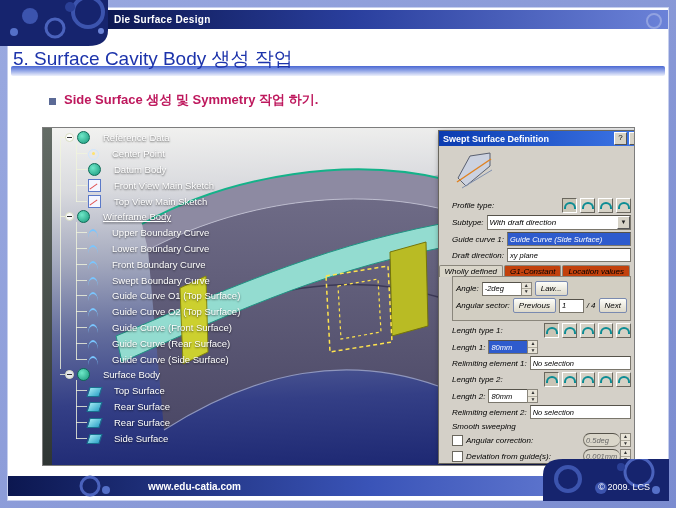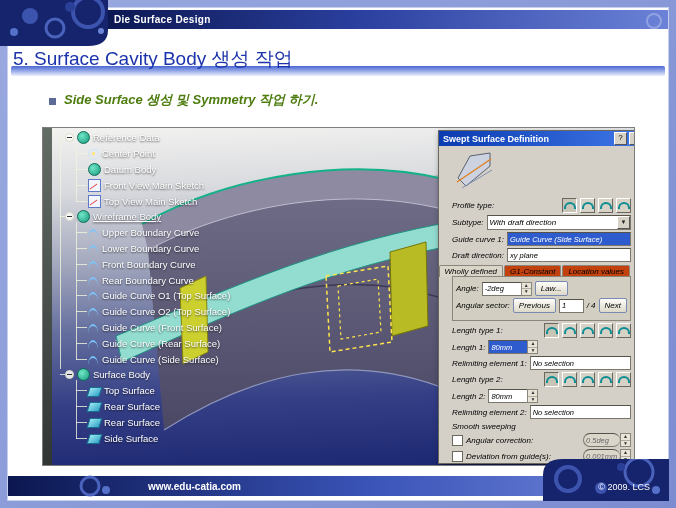--- a/index.html
+++ b/index.html
@@ -27,37 +27,37 @@
     background:linear-gradient(to right,#0c1750,#3a54b8 55%,#7288da);
     display:flex;align-items:center;padding-left:36px;
   }
   .footbar-url{color:#fff;font-size:10px;font-weight:bold;padding-left:104px;}
   .copyright{position:absolute;right:26px;top:482px;z-index:8;color:#fff;font-size:9px;}
   
   .page-title{position:absolute;left:13px;top:40px;font-size:19px;font-weight:normal;color:#1c33ab;white-space:nowrap;z-index:3;margin-top:6px;}
   .title-rule{position:absolute;left:11px;top:66px;width:654px;height:10px;border-radius:2px;
     background:linear-gradient(to bottom,#4a67d2 0%,#8fa3e6 45%,#eef1fc 100%);z-index:2;}
   .bullet-marker{position:absolute;left:49px;top:98px;width:7px;height:7px;background:#5b6a96;z-index:3;}
-  .bullet-text{position:absolute;left:64px;top:91px;font-size:13px;font-weight:bold;color:#4d7c0f;white-space:nowrap;z-index:3;font-style:italic;}
+  .bullet-text{position:absolute;left:64px;top:91px;font-size:13px;font-weight:bold;color:#be185d;white-space:nowrap;z-index:3;}
   
   .shot{position:absolute;left:42px;top:127px;width:591px;height:337px;border:1px solid #7d7d7d;background:#222;z-index:4;}
   .shot-strip{position:absolute;left:0;top:0;bottom:0;width:9px;background:linear-gradient(to bottom,#646c66,#2f3634);}
   .viewport{position:absolute;left:9px;right:0;top:0;bottom:0;overflow:hidden;
     background:linear-gradient(178deg,#f2f2f0 0%,#d9dade 18%,#a4a9be 38%,#636d9d 58%,#343f86 78%,#1b2671 100%);}
   .scene{position:absolute;inset:0;width:100%;height:100%;}
   
   .tree{position:absolute;left:2px;top:2px;padding-left:11px;z-index:3;width:180px;}
   .tree::before{content:"";position:absolute;left:6px;top:9px;height:230px;border-left:1px solid rgba(240,244,220,.8);}
   .tree-row{display:flex;align-items:center;height:15.8px;position:relative;white-space:nowrap;}
   .tree-row::before{content:"";border-top:1px solid rgba(240,244,220,.8);flex:none;}
   .tree-row.lvl0::before{margin-left:-5px;width:5px;}
   .tree-children{margin-left:24px;position:relative;}
   .tree-children::before{content:"";position:absolute;left:-13px;top:-3px;bottom:7px;border-left:1px solid rgba(240,244,220,.8);}
   .tree-children .tree-row::before{margin-left:-13px;width:11px;}
-  .tlabel{font-size:9.5px;color:#fff;text-shadow:0 1px 2px rgba(0,0,0,.65);margin-left:3px;}
+  .tlabel{font-size:9.5px;color:#fff;text-shadow:0 1px 2px rgba(0,0,0,.65);margin-left:13px;}
   .underline .tlabel{text-decoration:underline;}
   .expander{width:7px;height:7px;flex:none;margin-right:2px;border:1px solid #d8dcc2;border-radius:50%;background:rgba(255,255,255,.85);position:relative;}
   .expander::after{content:"";position:absolute;left:1px;right:1px;top:2.5px;border-top:1px solid #333;}
   .ticon{width:11px;height:11px;flex:none;position:relative;margin-left:1px;}
   .body-icon{border-radius:50%;background:radial-gradient(circle at 35% 35%,#6fe8c8,#18967a);border:1px solid #0c6b56;}
   .point-icon{width:9px;height:9px;margin-top:1px;border-radius:50%;border:1px solid #cfe6ff;}
   .point-icon::after{content:"";position:absolute;left:2.5px;top:2.5px;width:3px;height:3px;background:#ffe36e;border-radius:50%;}
   .sketch-icon{background:#f4f6ff;border:1px solid #5b79c8;}
   .sketch-icon::after{content:"";position:absolute;left:0px;top:6px;width:9px;border-top:1.5px solid #e05050;transform:rotate(-35deg);}
   .curve-icon::after{content:"";position:absolute;left:0;top:2px;width:10px;height:7px;border-top:2px solid #79c6ff;border-radius:50% 50% 0 0/100% 100% 0 0;}
@@ -191,21 +191,21 @@
             <div class="tree-row">
               <span class="ticon curve-icon"></span>
               <span class="tlabel">Lower Boundary Curve</span>
             </div>
             <div class="tree-row">
               <span class="ticon curve-icon"></span>
               <span class="tlabel">Front Boundary Curve</span>
             </div>
             <div class="tree-row">
               <span class="ticon curve-icon"></span>
-              <span class="tlabel">Rear Boundary Curve</span>
+              <span class="tlabel">Swept Boundary Curve</span>
             </div>
             <div class="tree-row">
               <span class="ticon curve-icon"></span>
               <span class="tlabel">Guide Curve O1 (Top Surface)</span>
             </div>
             <div class="tree-row">
               <span class="ticon curve-icon"></span>
               <span class="tlabel">Guide Curve O2 (Top Surface)</span>
             </div>
             <div class="tree-row">

